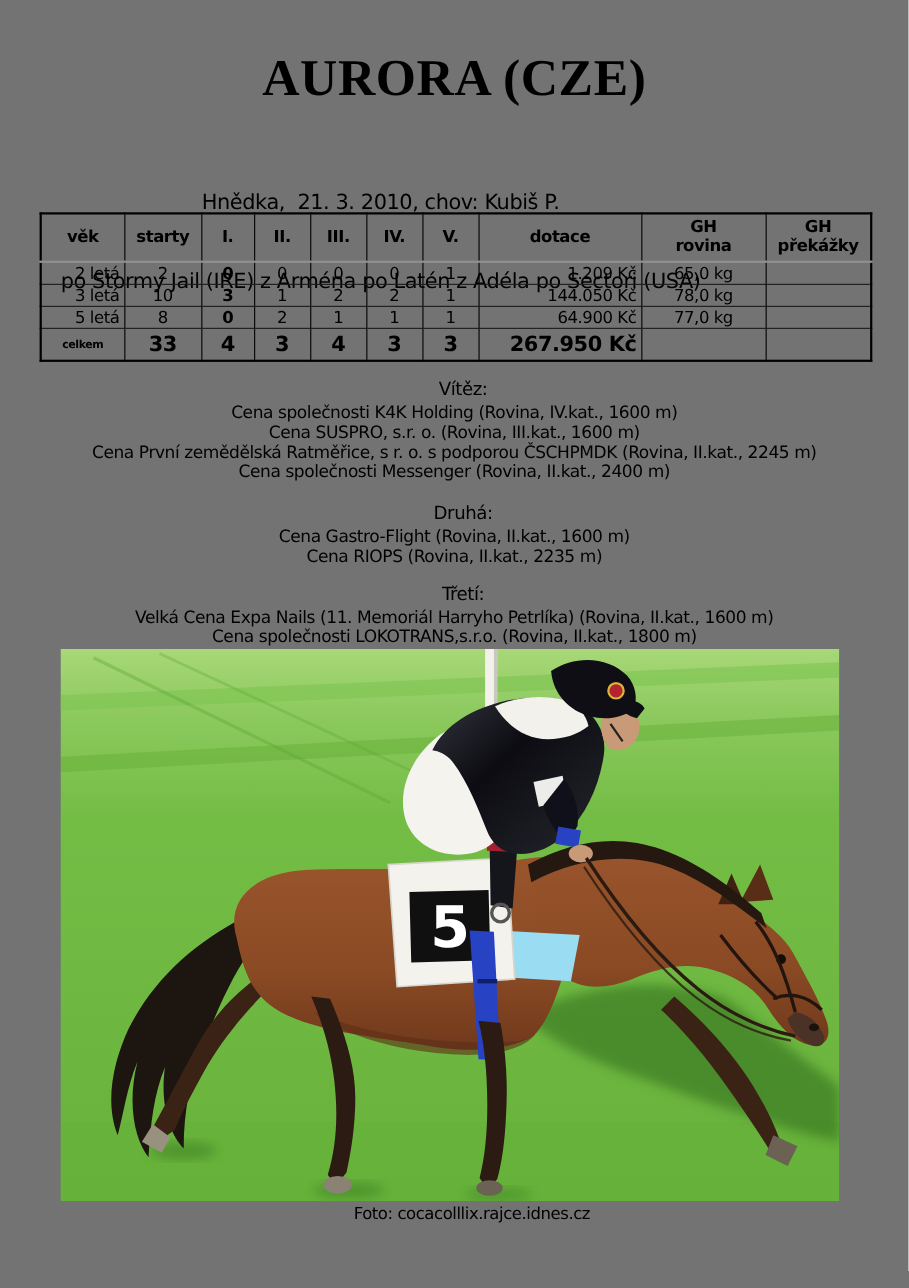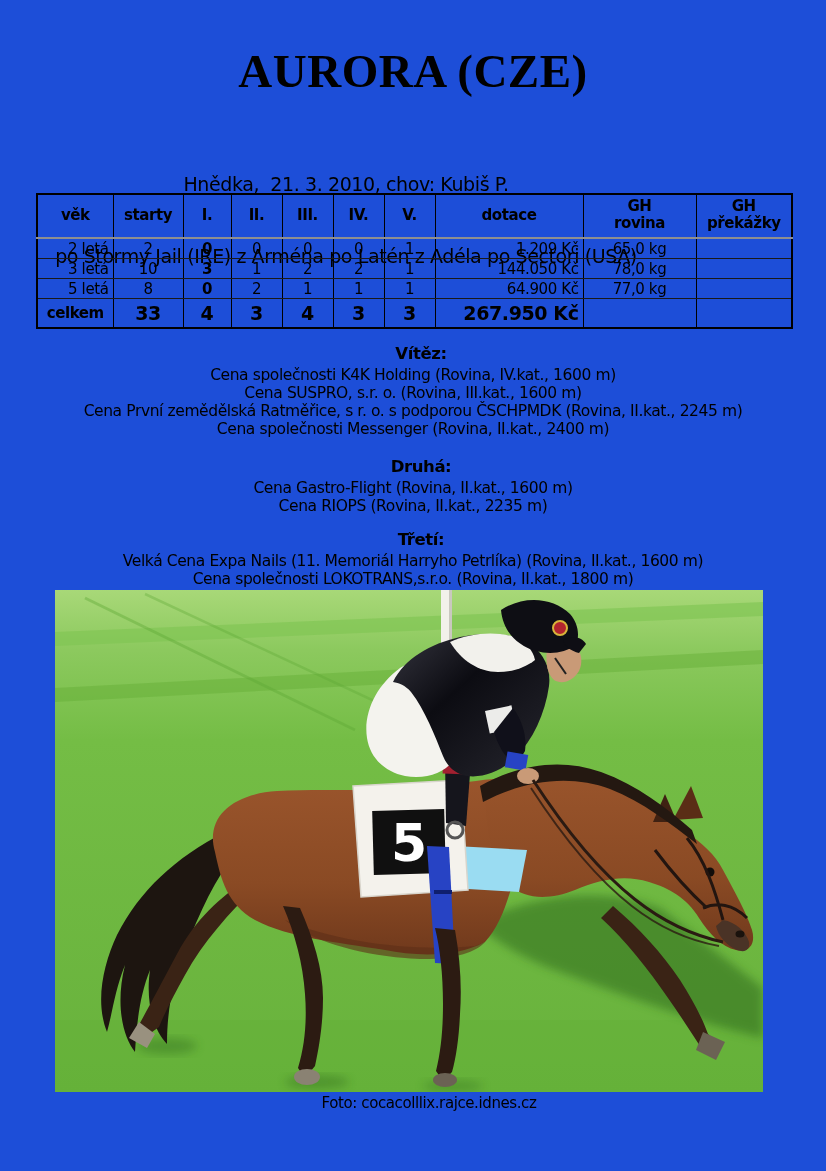--- a/index.html
+++ b/index.html
@@ -1,17 +1,17 @@
 <!DOCTYPE html>
 <html><head>
 <meta charset="utf-8">
 <style>
   html,body{margin:0;padding:0;background:#ffffff;}
   body{width:826px;font-family:"DejaVu Sans","Liberation Sans",sans-serif;color:#000;}
-  .page{position:relative;width:826px;height:1171px;background:#1d4ed8;overflow:hidden;letter-spacing:-0.4px;}
+  .page{position:relative;width:826px;height:1171px;background:#737373;overflow:hidden;letter-spacing:-0.4px;}
 
   .title{position:absolute;top:44px;left:0;width:826px;text-align:center;
          font-family:"Liberation Serif","DejaVu Serif",serif;font-weight:bold;
          font-size:47px;letter-spacing:0.5px;}
   .subtitle{position:absolute;top:124px;left:0;width:692px;text-align:center;
             font-size:19px;line-height:24px;white-space:pre-wrap;}
 
   table.stats{position:absolute;top:193px;left:36px;width:757px;border-collapse:collapse;
               table-layout:fixed;font-size:15px;}
   table.stats td,table.stats th{border-left:1px solid #000;border-right:1px solid #000;
@@ -20,21 +20,21 @@
   tr.hdr th{font-weight:bold;text-align:center;height:40px;vertical-align:middle;
             border-bottom:2px solid #8f8f8f;padding-bottom:2px;line-height:17px;}
   tr.data td{height:19px;border-bottom:1px solid #1a1a1a;margin-top:39px;}
   tr.total td{height:28px;font-weight:bold;font-size:19px;}
   .c{text-align:center;} 
   td.vek{text-align:right;padding-right:6px;}
   td.dot{text-align:right;padding-right:8px;}
   td.bold{font-weight:bold;}
 
   .section{position:absolute;left:0;width:826px;text-align:center;font-size:15.5px;line-height:18px;}
-  .section .head{font-weight:bold;font-size:16.5px;margin-bottom:3px;margin-left:16px;}
+  .section .head{font-weight:normal;font-size:16.5px;margin-bottom:3px;margin-left:16px;}
 
   .photo{position:absolute;top:590px;left:55px;width:708px;height:502px;}
   .caption{position:absolute;top:1094px;left:0;width:826px;text-align:center;font-size:15px;margin-left:16px;}
 </style>
 </head>
 <body>
 
 <div class="page">
 
   <div class="title">AURORA (CZE)</div>
@@ -106,21 +106,21 @@
       <td class="c bold">0</td>
       <td class="c">2</td>
       <td class="c">1</td>
       <td class="c">1</td>
       <td class="c">1</td>
       <td class="dot">64.900 Kč</td>
       <td class="c">77,0 kg</td>
       <td class="c"></td>
     </tr>
     <tr class="total">
-      <td class="c" style="font-size:15px">celkem</td>
+      <td class="c" style="font-size:10px">celkem</td>
       <td class="c">33</td>
       <td class="c">4</td>
       <td class="c">3</td>
       <td class="c">4</td>
       <td class="c">3</td>
       <td class="c">3</td>
       <td class="dot">267.950 Kč</td>
       <td class="c"></td>
       <td class="c"></td>
     </tr>

